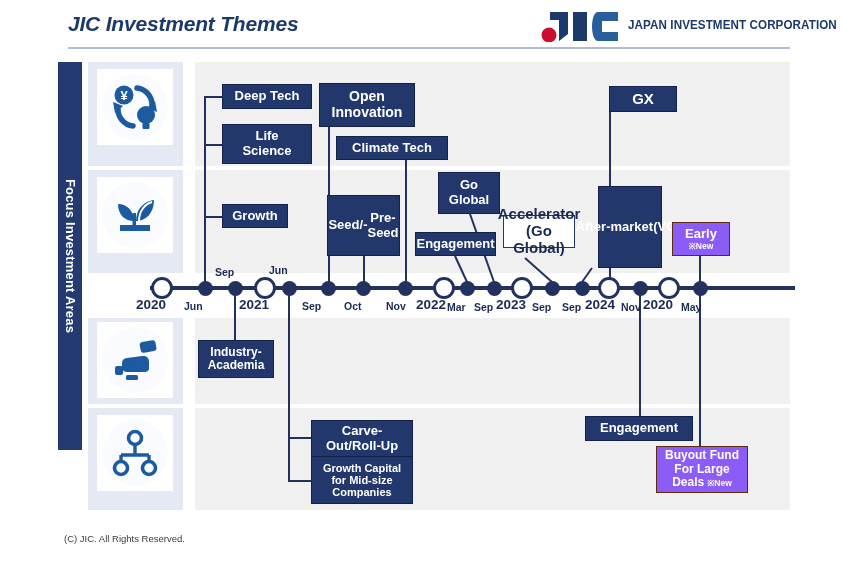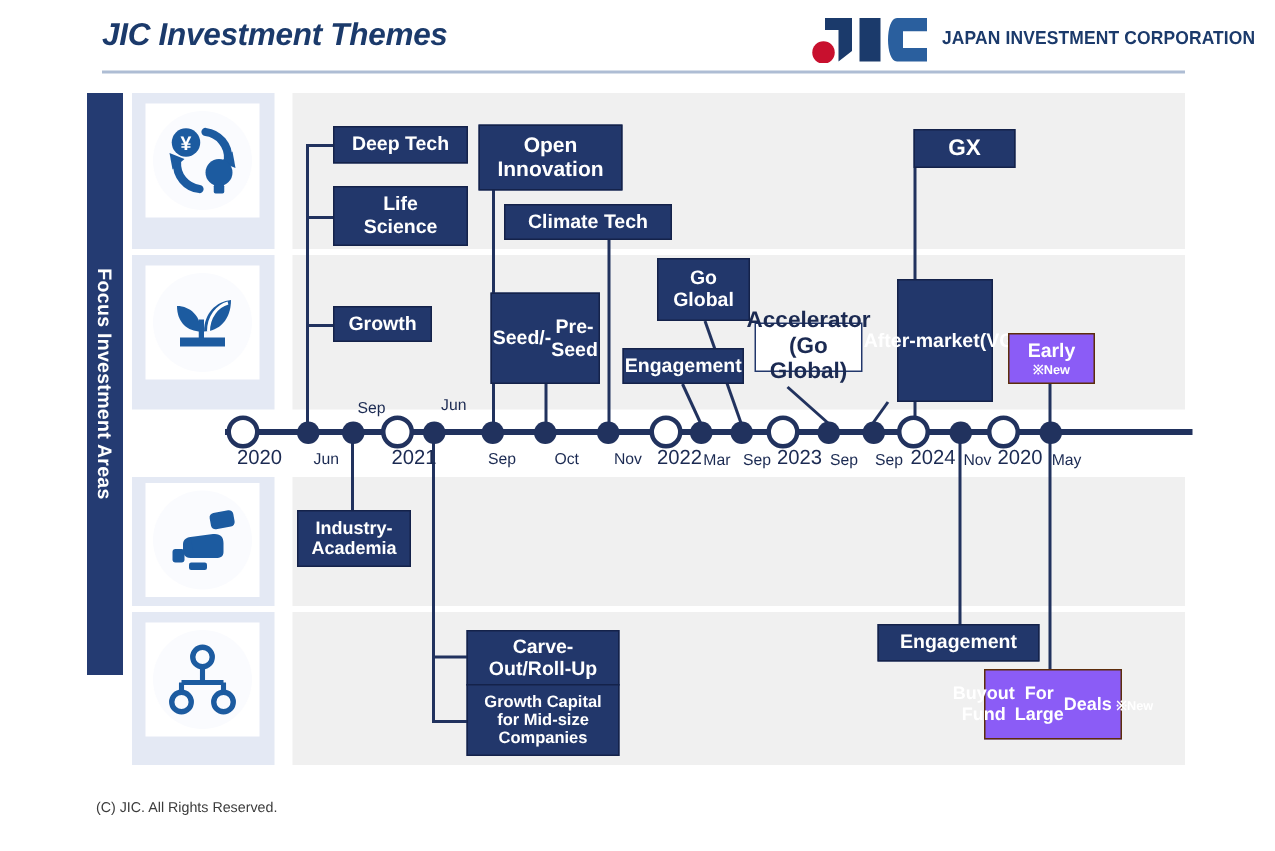--- a/index.html
+++ b/index.html
@@ -128,22 +128,22 @@
     border: 3px solid #21325e;
   }
   .node.month {
     width: 15px; height: 15px;
     background: #21325e;
   }
   .tick-label {
     position: absolute;
     white-space: nowrap;
     color: #1b2a52;
-    font-weight: normal;
-    text-align: right;
+    font-weight: bold;
+    text-align: left;
   }
   .tick-label.year { font-size: 13.5px; }
   .tick-label.month { font-size: 10.5px; }
 
   
   .conn {
     position: absolute;
     background: #21325e;
   }
   .conn.v { width: 2px; }
@@ -409,21 +409,21 @@
   <div class="box" style="left:311px; top:456px; width:102px; height:48px; flex-direction:column; font-size:11px;">
     <span>Growth Capital</span>
     <span>for Mid-size</span>
     <span>Companies</span>
   </div>
 
   <div class="box" style="left:585px; top:416px; width:108px; height:25px;">
     <span>Engagement</span>
   </div>
 
-  <div class="box brown" style="left:656px; top:446px; width:92px; height:47px; flex-direction:row; font-size:12px;">
+  <div class="box brown" style="left:656px; top:446px; width:92px; height:47px; flex-direction:column; font-size:12px;">
     <span>Buyout Fund</span>
     <span>For Large</span>
     <span style="display:flex; align-items:baseline; gap:3px;">
       <span>Deals</span>
       <span class="nw">※New</span>
     </span>
   </div>
 
   <div id="footer">(C) JIC. All Rights Reserved.</div>
 

